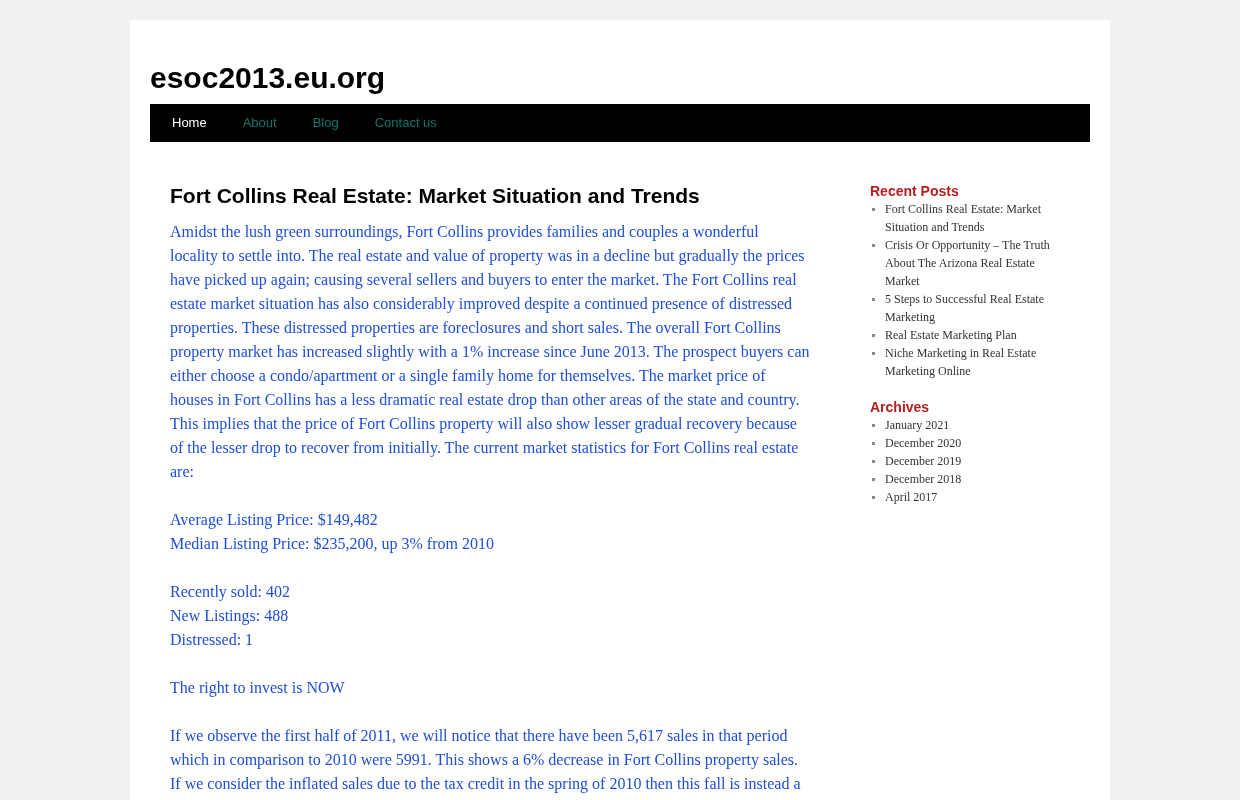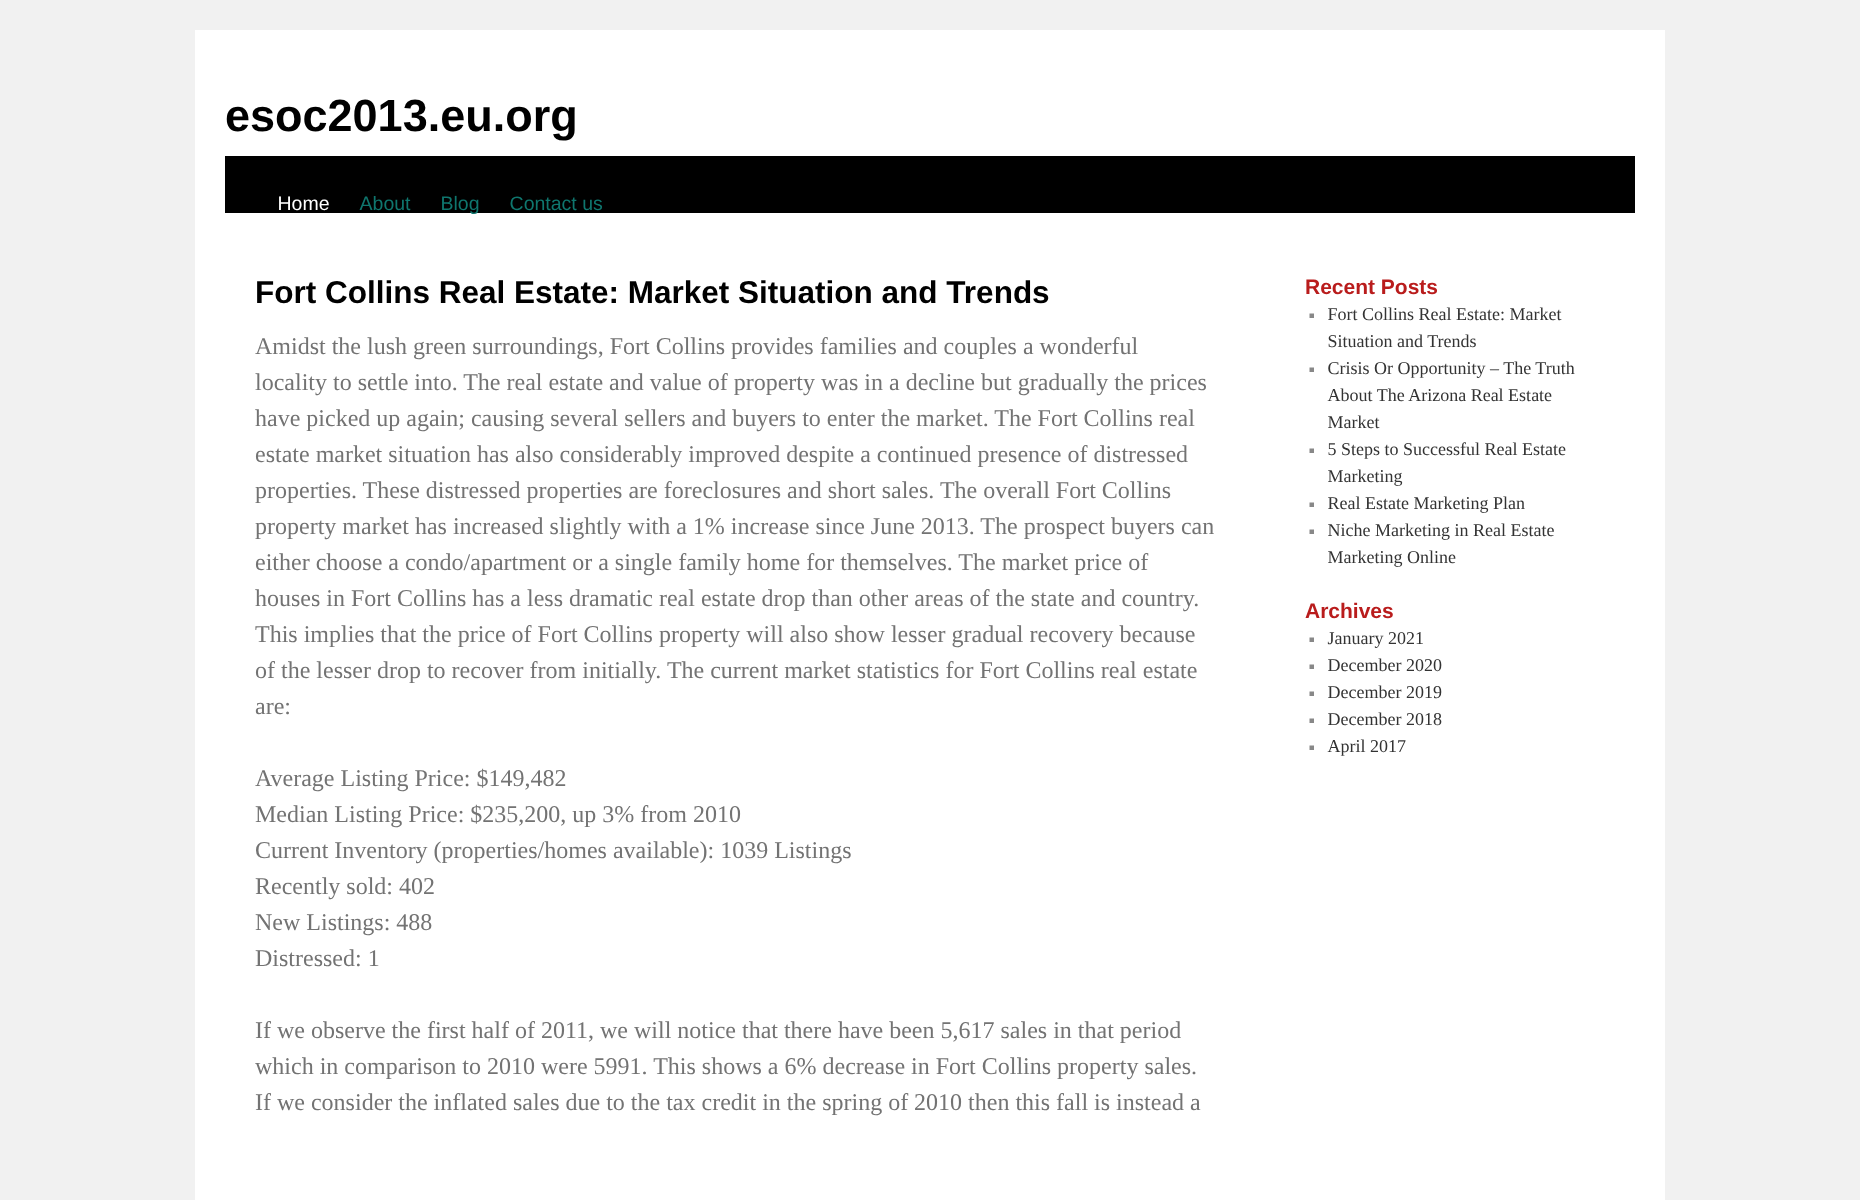--- a/index.html
+++ b/index.html
@@ -36,23 +36,24 @@
     #access {
       position: absolute;
       left: 20px;
       top: 84px;
       width: 940px;
       height: 38px;
       background: #000;
     }
     #access ul {
       list-style: none;
-      margin: 13px;
+      margin: 0;
       padding: 0 0 0 12px;
       display: flex;
+      gap: 16px;
     }
     #access li a {
       display: block;
       font-family: "Liberation Sans", sans-serif;
       font-size: 13px;
       line-height: 38px;
       padding: 0 10px;
       color: #0f766e;
       text-decoration: none;
     }
@@ -68,21 +69,21 @@
       font-family: "Liberation Sans", sans-serif;
       font-weight: bold;
       font-size: 21px;
       line-height: 32px;
       color: #000;
     }
     .entry-content {
       margin-top: 8px;
       font-size: 16px;
       line-height: 24px;
-      color: #737373;
+      color: #1d4ed8;
     }
     .entry-content p { margin: 0 0 24px 0; }
     #primary {
       position: absolute;
       left: 740px;
       top: 162px;
       width: 200px;
     }
     .widget-title {
       margin: 0;
@@ -131,25 +132,26 @@
     </ul>
   </div>
 
   <div id="content">
     <h2 class="entry-title">Fort Collins Real Estate: Market Situation and Trends</h2>
     <div class="entry-content">
       <p>Amidst the lush green surroundings, Fort Collins provides families and couples a wonderful locality to settle into. The real estate and value of property was in a decline but gradually the prices have picked up again; causing several sellers and buyers to enter the market. The Fort Collins real estate market situation has also considerably improved despite a continued presence of distressed properties. These distressed properties are foreclosures and short sales. The overall Fort Collins property market has increased slightly with a 1% increase since June 2013. The prospect buyers can either choose a condo/apartment or a single family home for themselves. The market price of houses in Fort Collins has a less dramatic real estate drop than other areas of the state and country. This implies that the price of Fort Collins property will also show lesser gradual recovery because of the lesser drop to recover from initially. The current market statistics for Fort Collins real estate are:</p>
       <p>
         <span>Average Listing Price: $149,482</span><br>
         <span>Median Listing Price: $235,200, up 3% from 2010</span><br>
-        <span>Current Inventory (properties/homes available): 1039 Listings</span><br>
+        <br>
         <span>Recently sold: 402</span><br>
         <span>New Listings: 488</span><br>
         <span>Distressed: 1</span>
       </p>
+      <p>The right to invest is NOW</p>
       <p>If we observe the first half of 2011, we will notice that there have been 5,617 sales in that period which in comparison to 2010 were 5991. This shows a 6% decrease in Fort Collins property sales. If we consider the inflated sales due to the tax credit in the spring of 2010 then this fall is instead a</p>
     </div>
   </div>
 
   <div id="primary">
     <div class="widget">
       <h3 class="widget-title">Recent Posts</h3>
       <ul>
         <li><a href="#">Fort Collins Real Estate: Market Situation and Trends</a></li>
         <li><a href="#">Crisis Or Opportunity – The Truth About The Arizona Real Estate Market</a></li>

